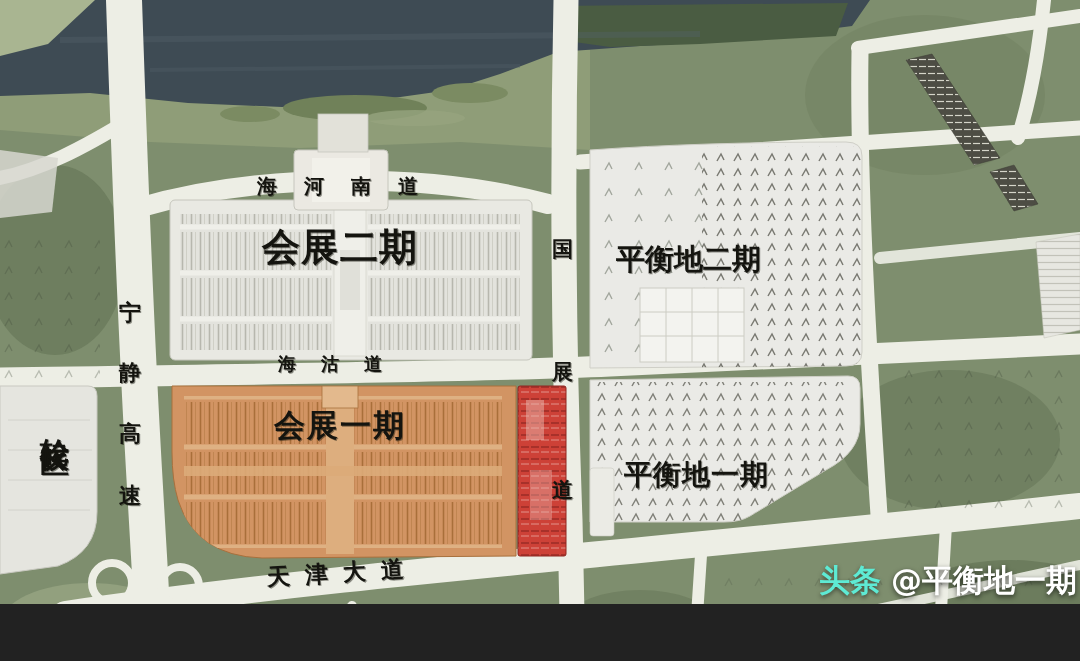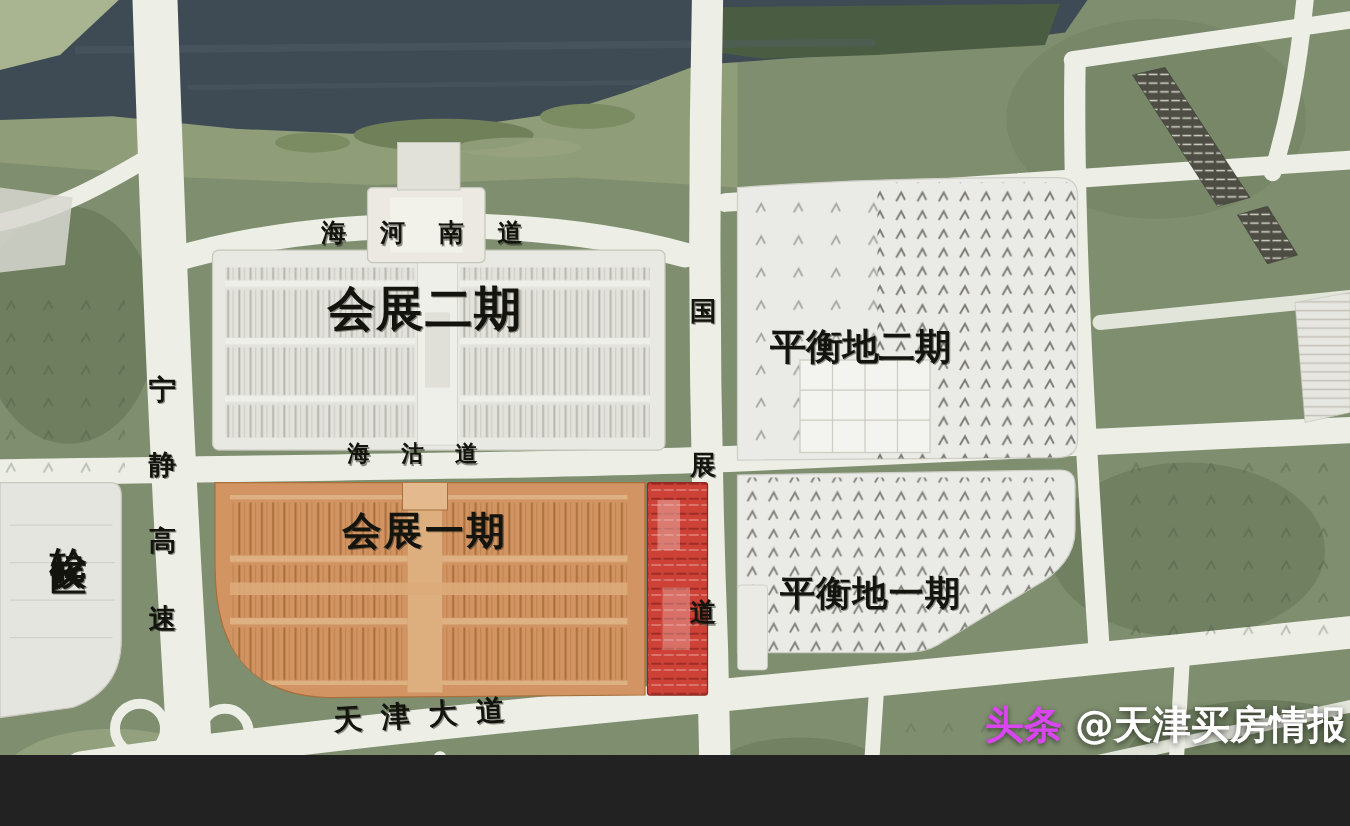--- a/index.html
+++ b/index.html
@@ -8,39 +8,39 @@
     font-family:"DejaVu Sans","Liberation Sans",sans-serif;
     text-decoration:underline;
   }
   .map-wrap svg{position:absolute;inset:0;display:block;}
   .lbl{
     position:absolute;font-weight:900;color:#14140f;line-height:1;
     white-space:nowrap;text-shadow:1px 1px 0 rgba(20,20,10,.45);
   }
   .lbl-haihe{left:257px;top:176px;font-size:20px;letter-spacing:27px;}
   .lbl-ex2{left:262px;top:228px;font-size:38px;letter-spacing:1px;}
-  .lbl-b2{left:616px;top:263px;font-size:29px;text-align:right;}
+  .lbl-b2{left:616px;top:245px;font-size:29px;text-align:right;}
   .lbl-haigu{left:278px;top:355px;font-size:18px;letter-spacing:25px;}
   .lbl-ex1{left:274px;top:410px;font-size:31px;letter-spacing:2px;}
   .lbl-b1{left:624px;top:437px;font-size:28px;letter-spacing:1px;margin-top:24px;}
   .lbl-wait{left:40px;top:414px;font-size:29px;writing-mode:vertical-rl;letter-spacing:6px;}
   .vgroup{position:absolute;}
   .vgroup span{position:absolute;left:0;font-weight:900;color:#14140f;line-height:1;
     text-shadow:1px 1px 0 rgba(20,20,10,.45);}
   .g-ningjing{left:119px;top:302px;font-size:22px;width:26px;height:220px;}
   .g-ningjing .c0{top:0;} .g-ningjing .c1{top:60px;} .g-ningjing .c2{top:121px;} .g-ningjing .c3{top:183px;}
   .g-guozhan{left:552px;top:239px;font-size:21px;width:24px;height:270px;}
   .g-guozhan .c0{top:0;} .g-guozhan .c1{top:123px;} .g-guozhan .c2{top:241px;}
   .lbl-tjdd{left:267px;top:566px;font-size:23px;letter-spacing:15px;
     transform:rotate(-3.5deg);transform-origin:left center;}
   .watermark{
     position:absolute;right:3px;bottom:8px;display:flex;align-items:baseline;gap:10px;
     font-weight:700;font-size:31px;line-height:1;
   }
-  .wm-brand{color:#d946ef;text-shadow:0 2px 4px rgba(0,0,0,.5);}
+  .wm-brand{color:#5eead4;text-shadow:0 2px 4px rgba(0,0,0,.5);}
   .wm-account{color:#ffffff;text-shadow:0 2px 5px rgba(0,0,0,.65);}
 </style>
 </head>
 <body>
 
 <div class="map-wrap">
 
 <svg width="1080" height="661" viewBox="0 0 1080 661" xmlns="http://www.w3.org/2000/svg">
   <defs>
     <pattern id="hallsGray" width="9" height="46" patternUnits="userSpaceOnUse">
@@ -220,16 +220,16 @@
   <div class="vgroup g-guozhan">
     <span class="c0">国</span>
     <span class="c1">展</span>
     <span class="c2">道</span>
   </div>
 
   <div class="lbl lbl-tjdd">天津大道</div>
 
   <div class="watermark">
     <span class="wm-brand">头条</span>
-    <span class="wm-account">@天津买房情报</span>
+    <span class="wm-account">@平衡地一期</span>
   </div>
 
 </div>
 
 </body></html>

